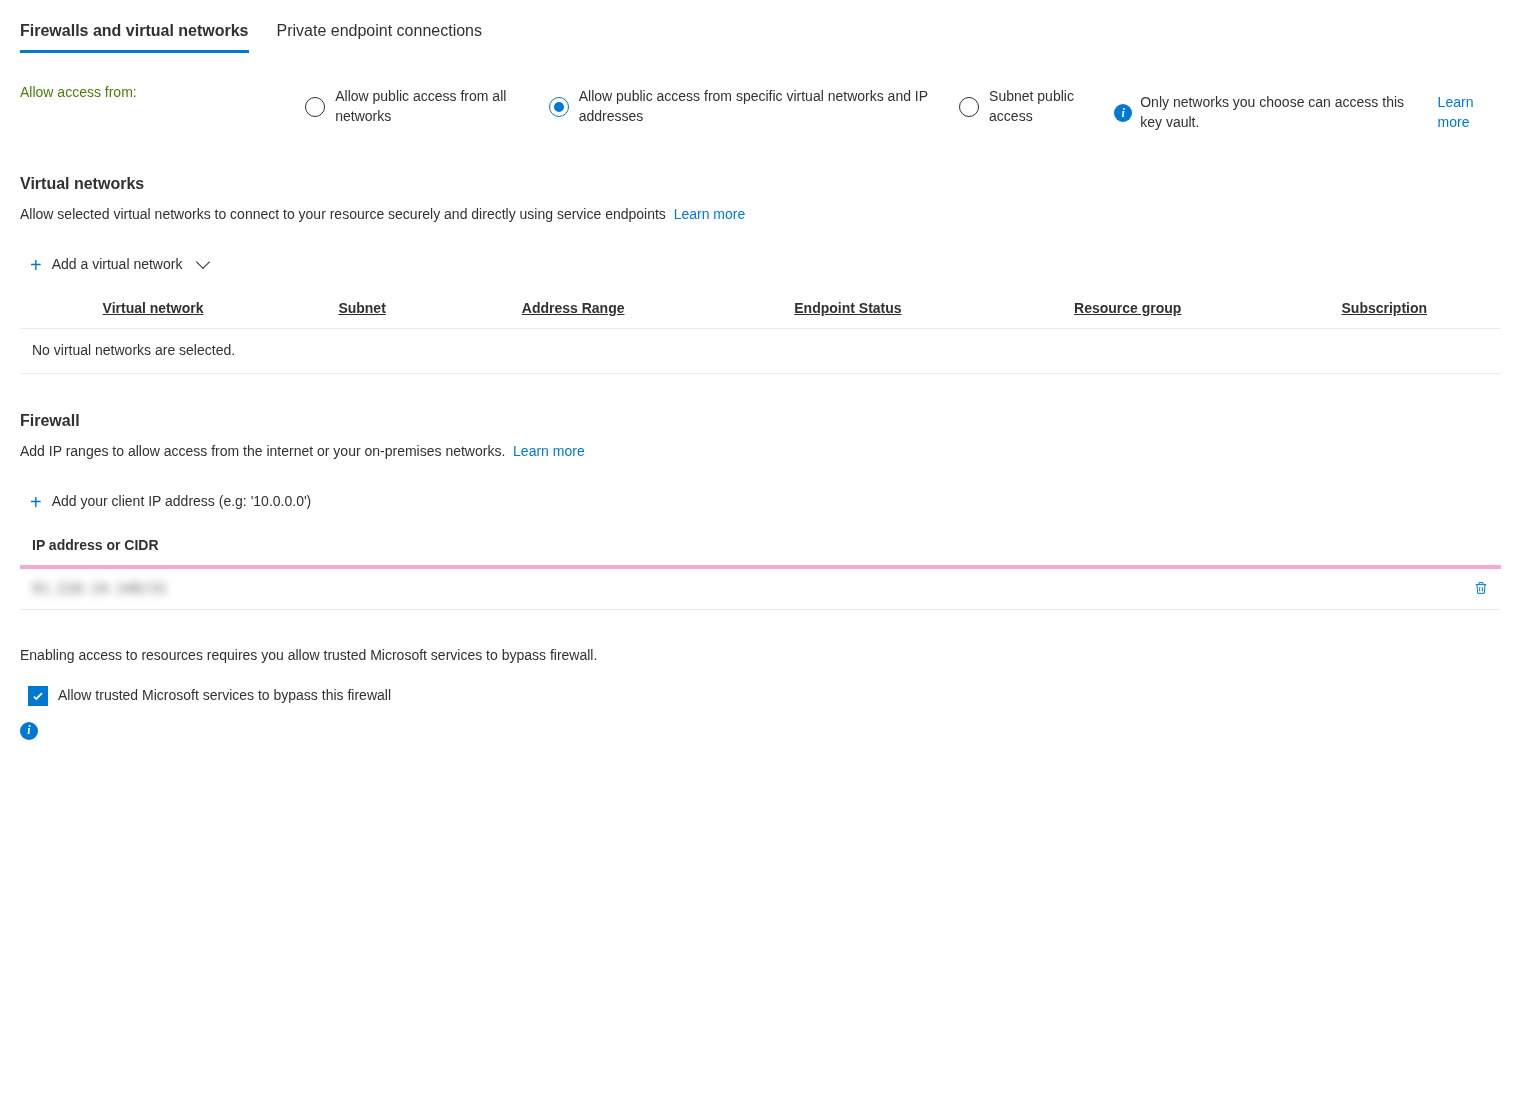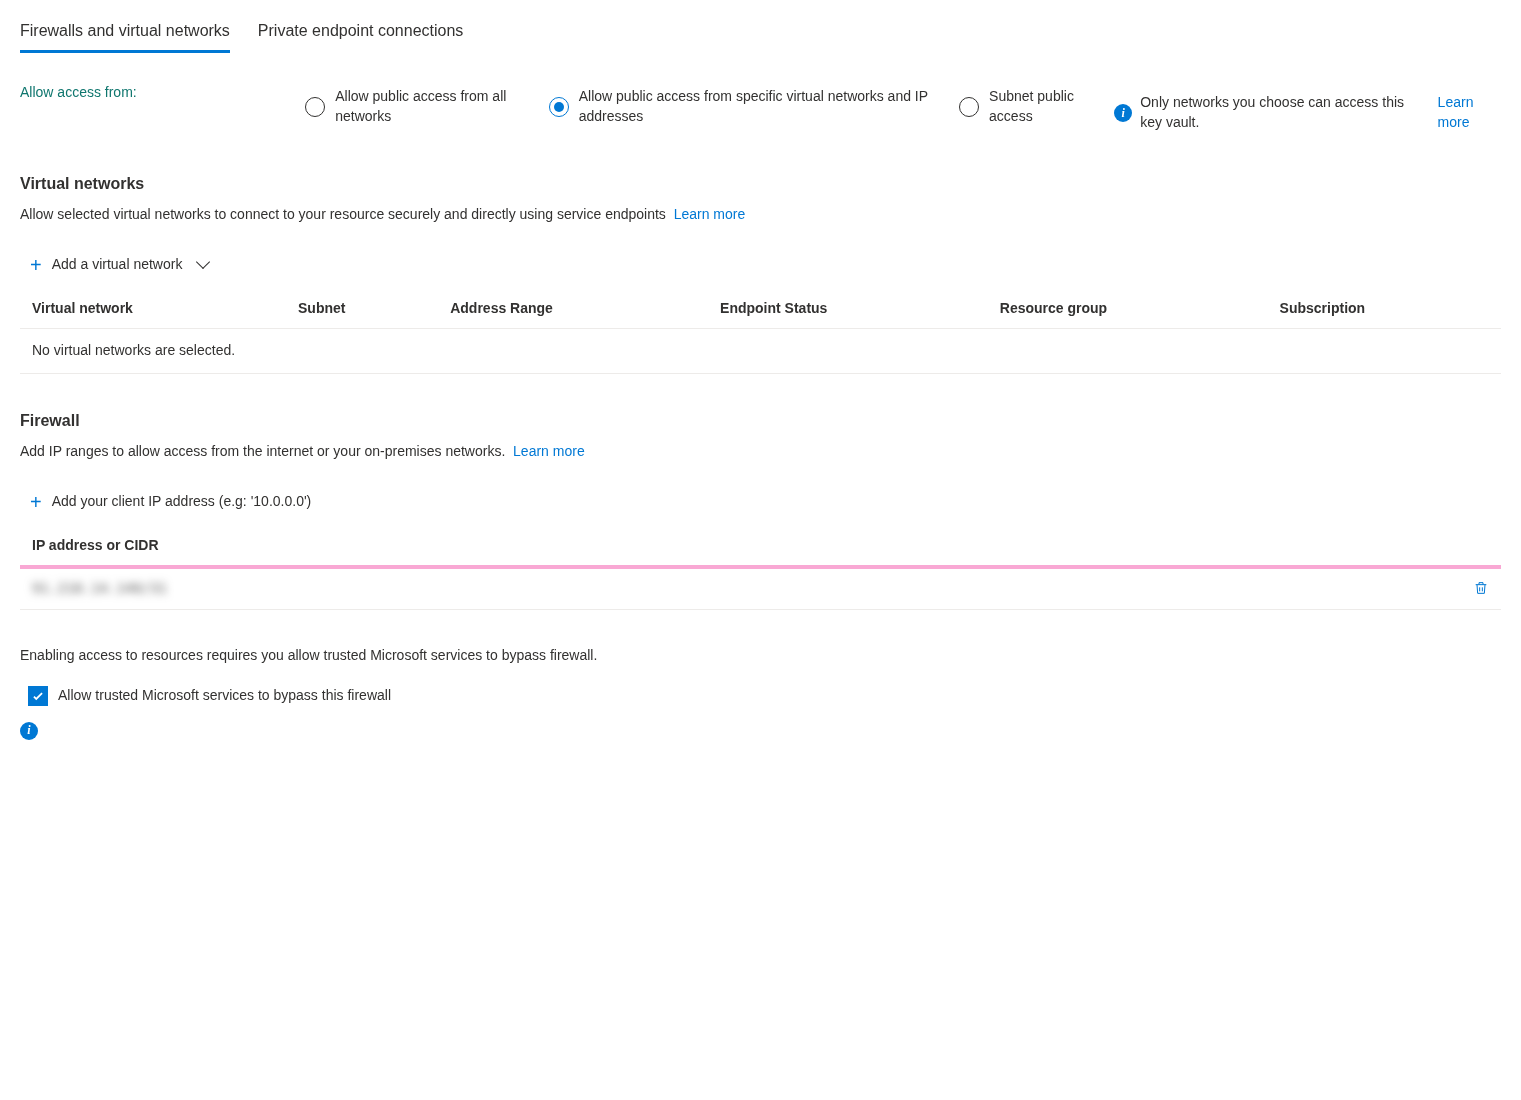--- a/index.html
+++ b/index.html
@@ -17,32 +17,32 @@
       margin-bottom: 28px;
     }
     .tab {
       font-size: 16px;
       color: #323130;
       padding-bottom: 8px;
       cursor: pointer;
       font-weight: 400;
     }
     .tab.active {
-      font-weight: 400;
+      font-weight: 700;
       border-bottom: 3px solid #0078d4;
     }
     .access-row {
       display: flex;
       align-items: flex-start;
       margin-bottom: 40px;
     }
     .access-label {
       width: 318px;
       font-size: 14px;
-      color: #0f766e;
+      color: #4d7c0f;
       padding-top: 2px;
     }
     .radio-group {
       display: flex;
       flex-direction: row;
       gap: 10px;
     }
     .radio-option {
       display: flex;
       align-items: center;
@@ -126,25 +126,26 @@
       transform: rotate(45deg);
       margin-left: 6px;
       position: relative;
       top: -3px;
     }
     .table {
       width: 100%;
       border-collapse: collapse;
     }
     .table th {
-      text-align: left;
+      text-align: center;
       font-weight: 600;
       font-size: 14px;
       padding: 10px 12px;
       border-bottom: 1px solid #edebe9;
+      text-decoration: underline;
     }
     .table td {
       padding: 12px;
       border-bottom: 1px solid #edebe9;
       font-size: 14px;
     }
     .ip-row {
       display: flex;
       align-items: center;
       justify-content: space-between;

